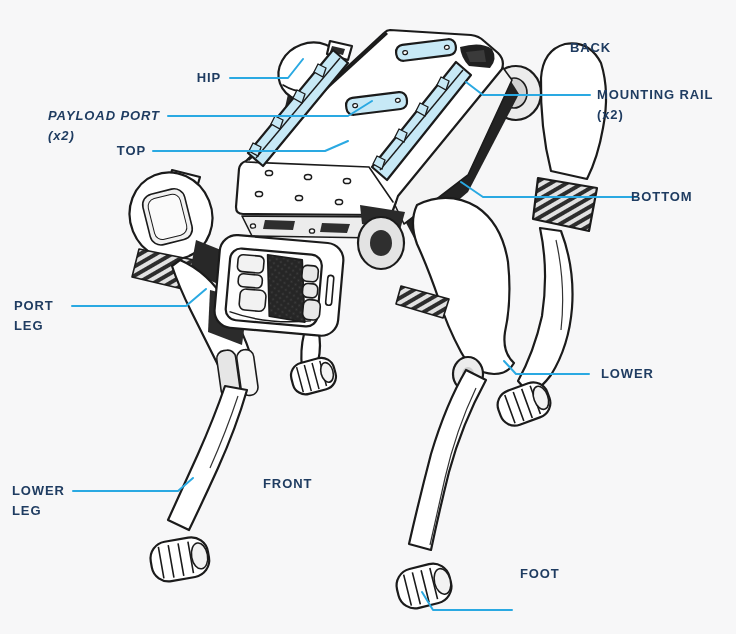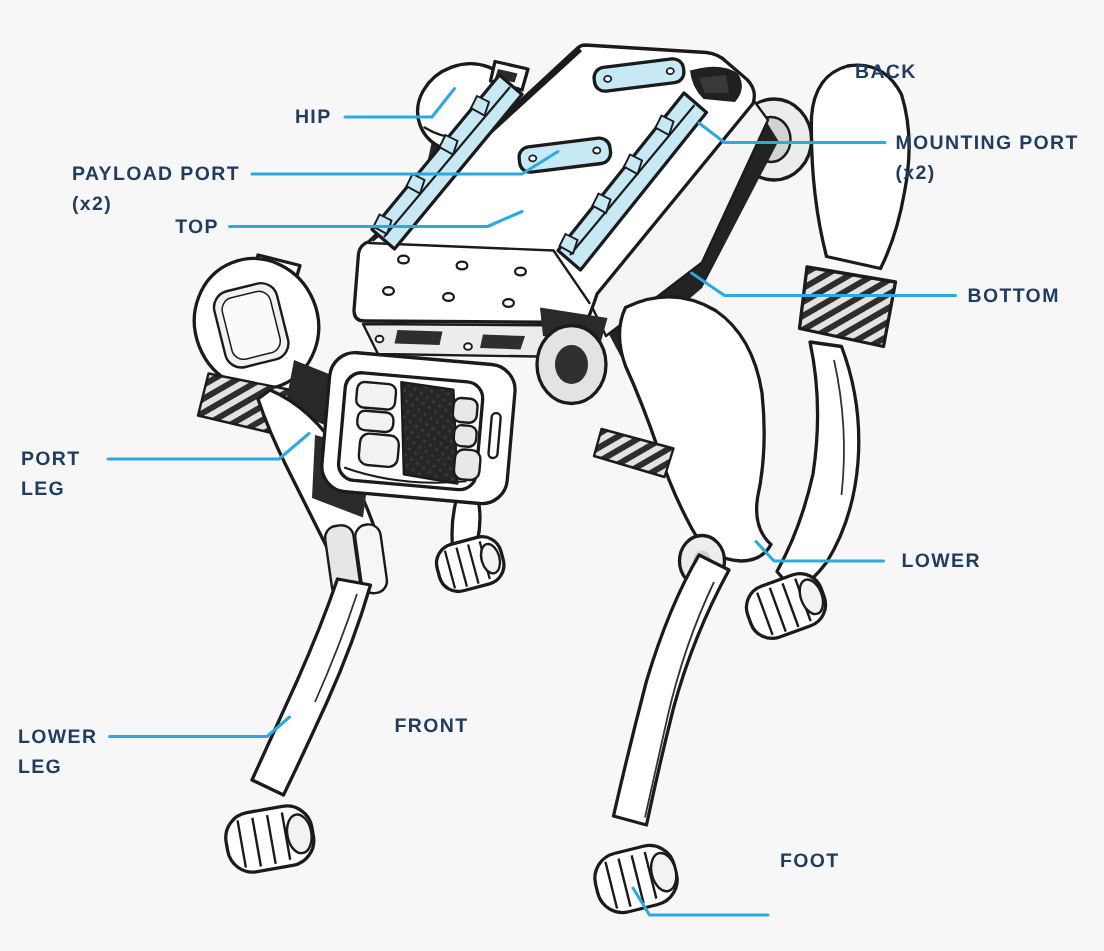--- a/index.html
+++ b/index.html
@@ -4,24 +4,24 @@
 <style>
   html,body{margin:0;padding:0;background:var(--background,#f7f7f8);}
   .canvas{position:relative;width:736px;height:634px;background:var(--background,#f7f7f8);
           font-family:"Liberation Sans",sans-serif;overflow:hidden;}
   .diagram-svg{position:absolute;left:0;top:0;}
   .part-label{position:absolute;color:var(--label_text,#1f3c61);font-size:13px;font-weight:700;
               letter-spacing:.9px;line-height:20px;white-space:pre-line;}
   .ta-r{text-align:right;}
   #lbl-back{left:570px;top:18px;margin-top:20px;}
   #lbl-hip{right:515px;top:68px;}
-  #lbl-payload{left:48px;top:106px;}
+  #lbl-payload{left:48px;top:106px;font-style:italic;}
   #lbl-top{right:590px;top:141px;text-align:center;}
   #lbl-mounting{left:597px;top:85px;}
-  #lbl-bottom{left:645px;top:187px;}
+  #lbl-bottom{left:631px;top:187px;}
   #lbl-upper-leg{left:14px;top:296px;}
   #lbl-knee{left:601px;top:364px;}
   #lbl-lower-leg{left:12px;top:481px;}
   #lbl-front{left:263px;top:474px;}
   #lbl-foot{left:520px;top:564px;}
   .ol{stroke:var(--outline,#1b1b1b);stroke-width:2.2;stroke-linejoin:round;stroke-linecap:round;}
   .ol15{stroke:var(--outline,#1b1b1b);stroke-width:1.6;stroke-linejoin:round;stroke-linecap:round;}
   .leader{fill:none;stroke:var(--leader_line,#2aa9e2);stroke-width:2;stroke-linejoin:round;stroke-linecap:round;}
   .rail{fill:var(--accent_light,#c7e9f6);}
   .port{fill:var(--accent_light,#c7e9f6);}
@@ -203,21 +203,21 @@
       <polyline class="leader" points="73,491 178,491 193,478"></polyline>
       <polyline class="leader" points="512,610 433,610 422,592"></polyline>
     </g>
   </svg>
 
   <div class="part-label" id="lbl-back">BACK</div>
   <div class="part-label ta-r" id="lbl-hip">HIP</div>
   <div class="part-label" id="lbl-payload">PAYLOAD PORT
 (x2)</div>
   <div class="part-label ta-r" id="lbl-top">TOP</div>
-  <div class="part-label" id="lbl-mounting">MOUNTING PORT
+  <div class="part-label" id="lbl-mounting">MOUNTING RAIL
 (x2)</div>
   <div class="part-label" id="lbl-bottom">BOTTOM</div>
   <div class="part-label" id="lbl-upper-leg">PORT
 LEG</div>
   <div class="part-label" id="lbl-knee">LOWER</div>
   <div class="part-label" id="lbl-lower-leg">LOWER
 LEG</div>
   <div class="part-label" id="lbl-front">FRONT</div>
   <div class="part-label" id="lbl-foot">FOOT</div>
 

